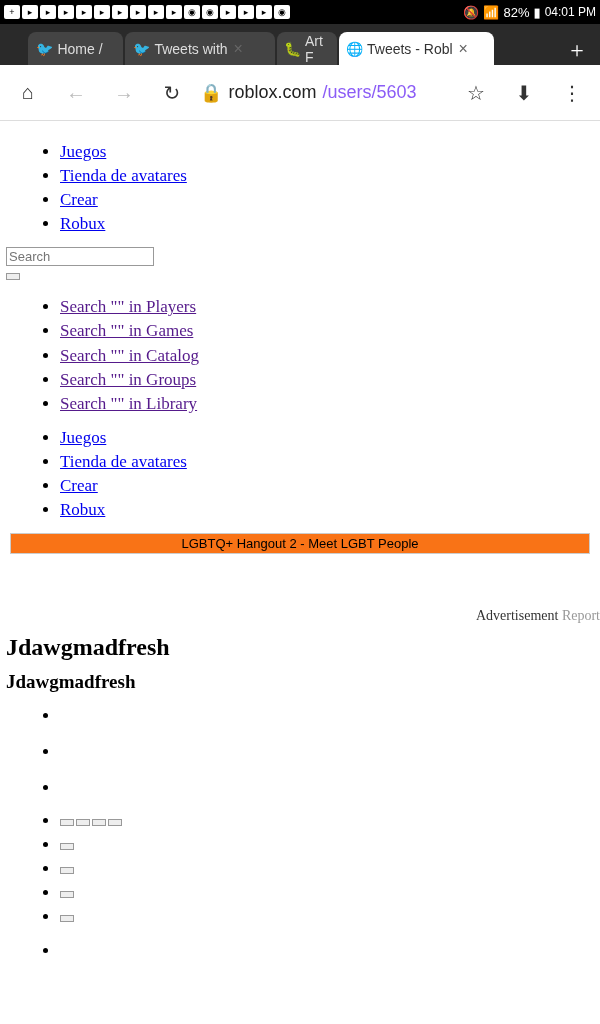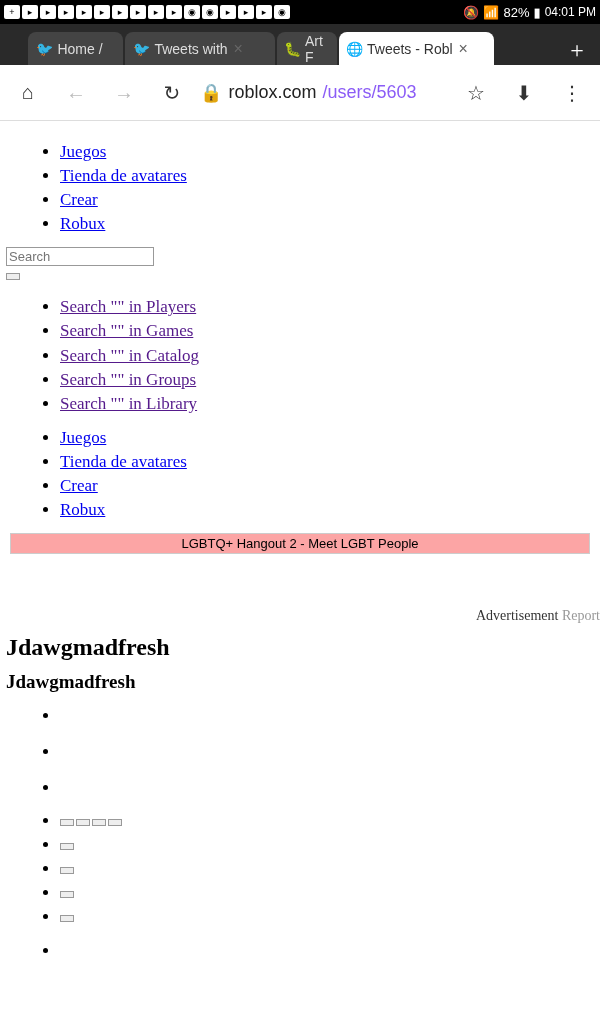--- a/index.html
+++ b/index.html
@@ -29,21 +29,21 @@
 .content { padding: 8px 0; }
 .content ul { list-style: disc; padding-left: 60px; margin: 12px 0; }
 .content ul li { margin: 2px 0; font-size: 17px; line-height: 1.3; }
 .content a { color: #0000EE; text-decoration: underline; }
 .content a.visited { color: #551A8B; }
 
 .search-input { margin-left: 6px; width: 148px; font-size: 13px; padding: 1px 2px; border: 1px solid #999; }
 .mini-btn { margin-left: 6px; width: 14px; height: 7px; border: 1px solid #999; background: #eee; display: inline-block; }
 
 .ad-wrap { text-align: center; margin: 6px 0; }
-.ad-placeholder { border: 1px solid #ccc; background: #fca5a5; padding: 2px 6px; font-size: 13px; font-family: sans-serif; display: inline-block; min-width: 580px; }
+.ad-placeholder { border: 1px solid #ccc; background: #f97316; padding: 2px 6px; font-size: 13px; font-family: sans-serif; display: inline-block; min-width: 580px; }
 .ad-label { text-align: right; font-size: 14px; margin: 8px 0 6px; color: #333; font-family: Georgia, serif; }
 .ad-label .report { color: #999; }
 
 h1 { font-size: 24px; font-weight: bold; margin: 10px 6px; }
 h2 { font-size: 19px; font-weight: bold; margin: 10px 6px; }
 
 .small-btns { margin-left: 40px; display: inline-flex; gap: 2px; }
 .small-btns span, .single-small-btn { width: 14px; height: 7px; border: 1px solid #999; background: #eee; display: inline-block; }
 
 .bullet-list-2 li { margin-bottom: 14px !important; }

